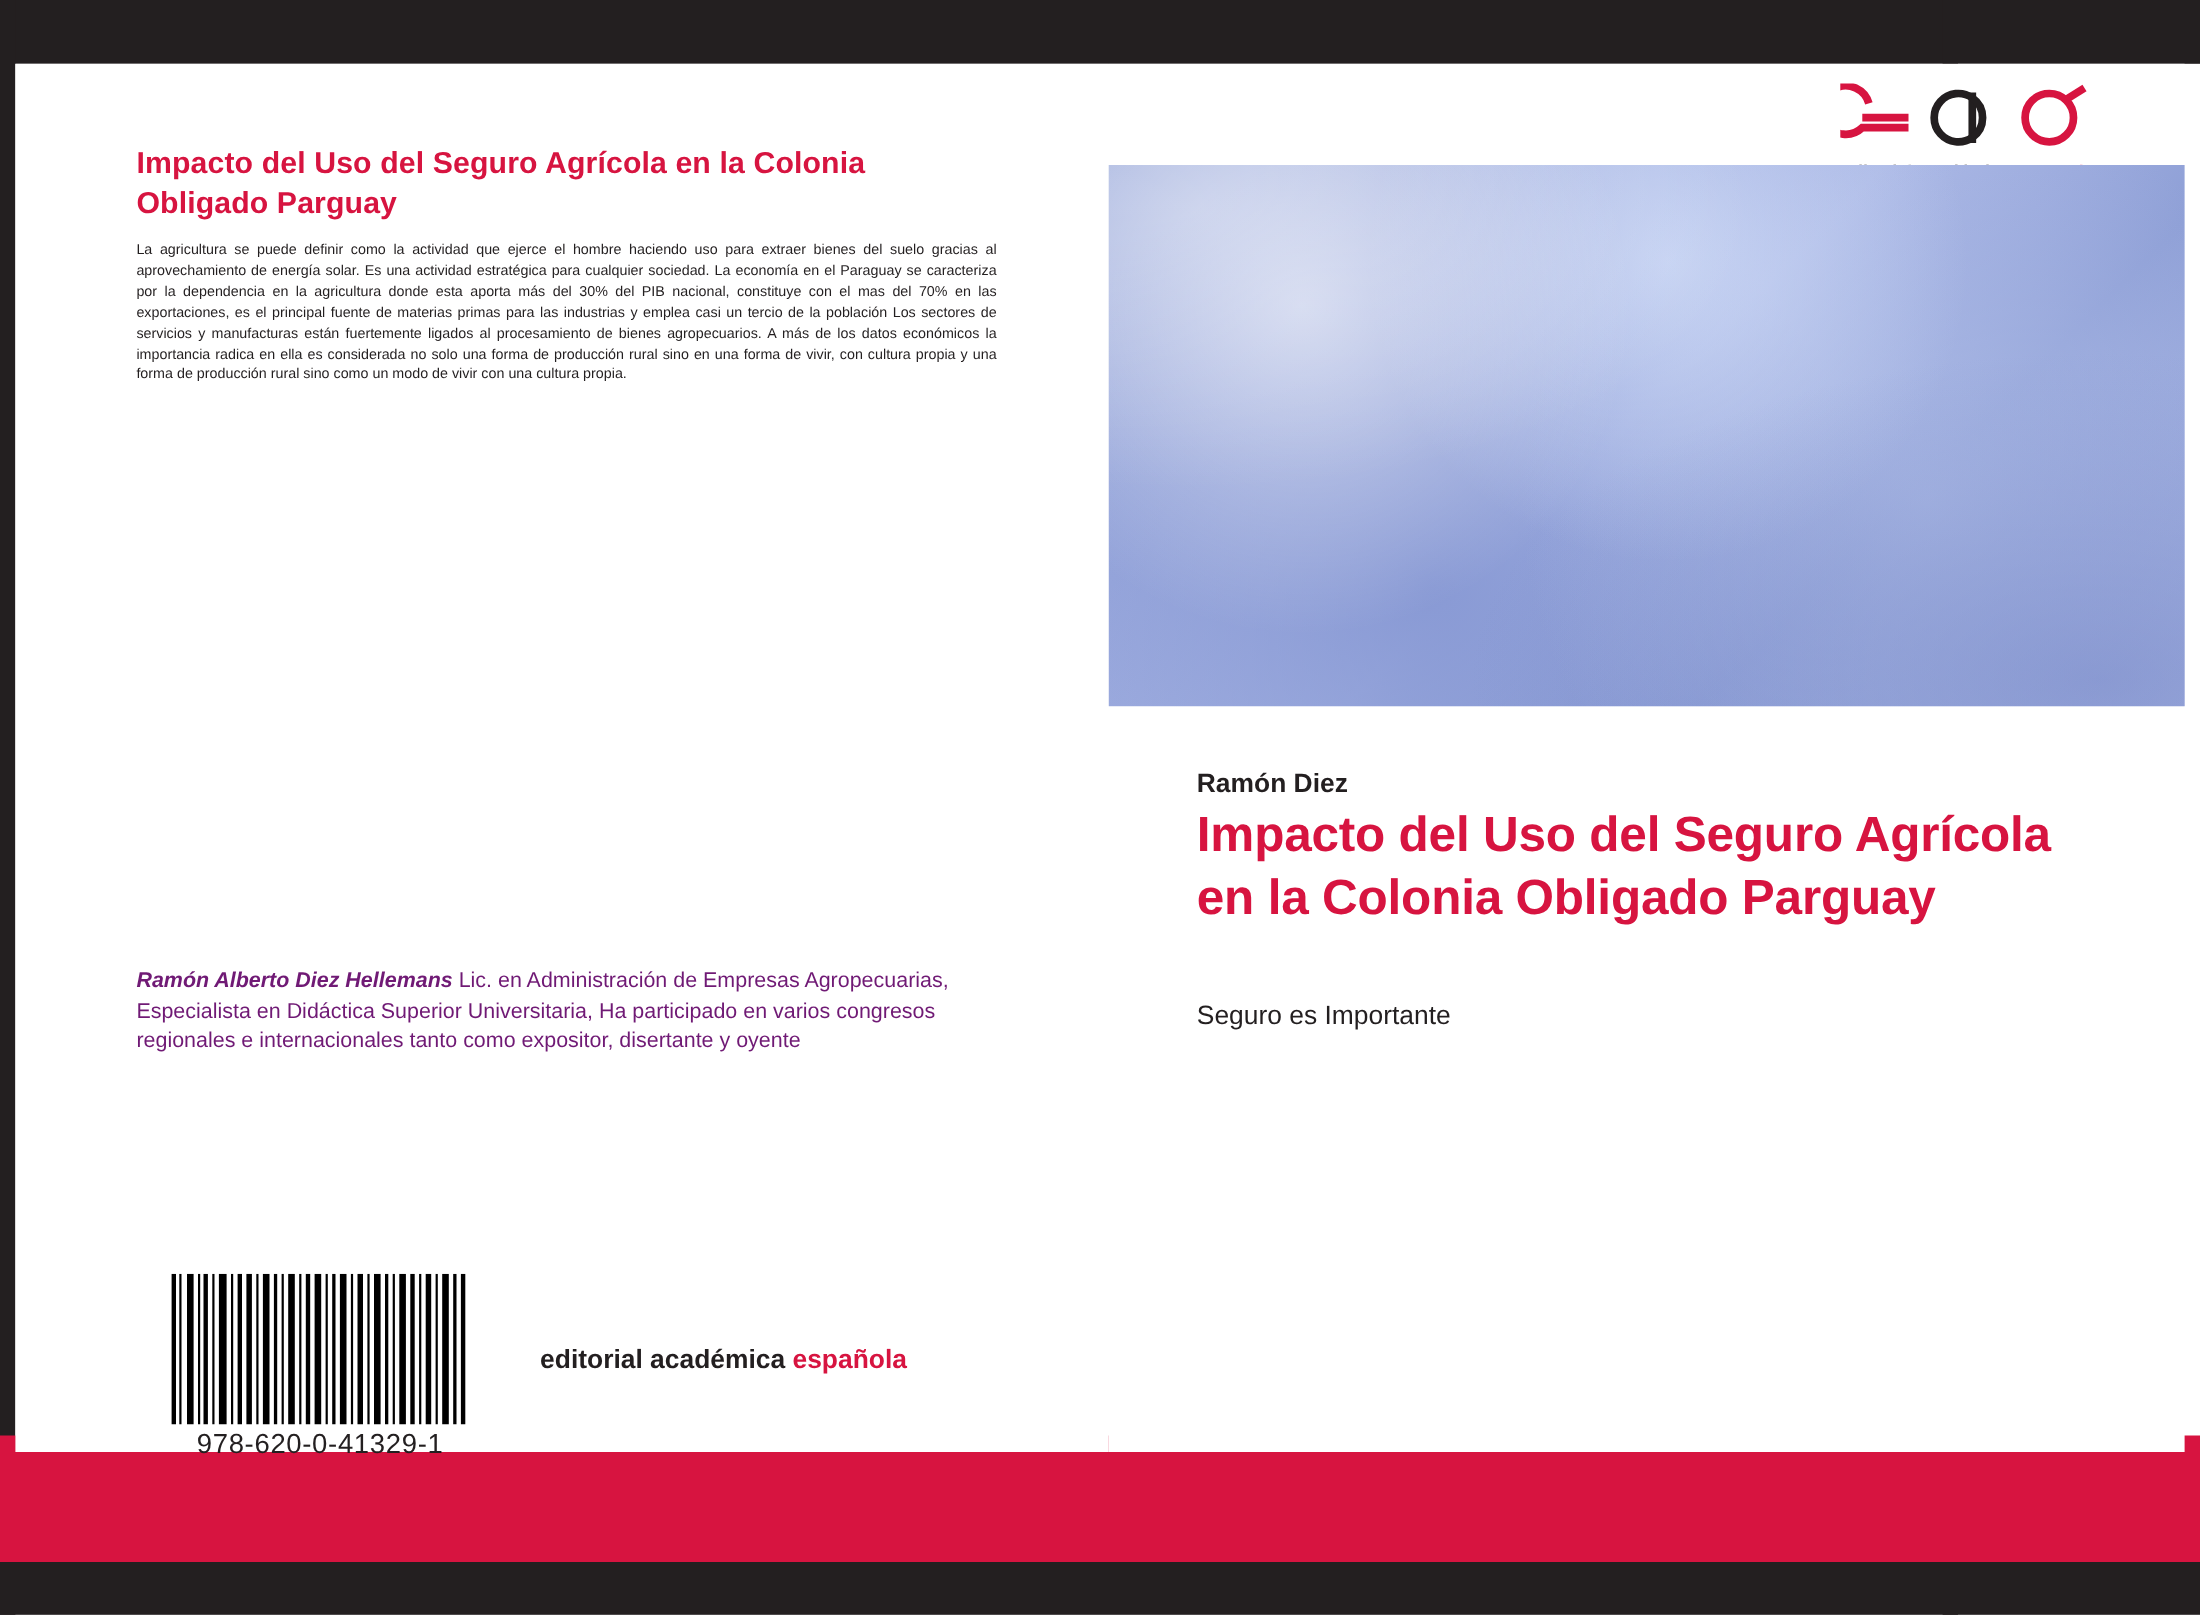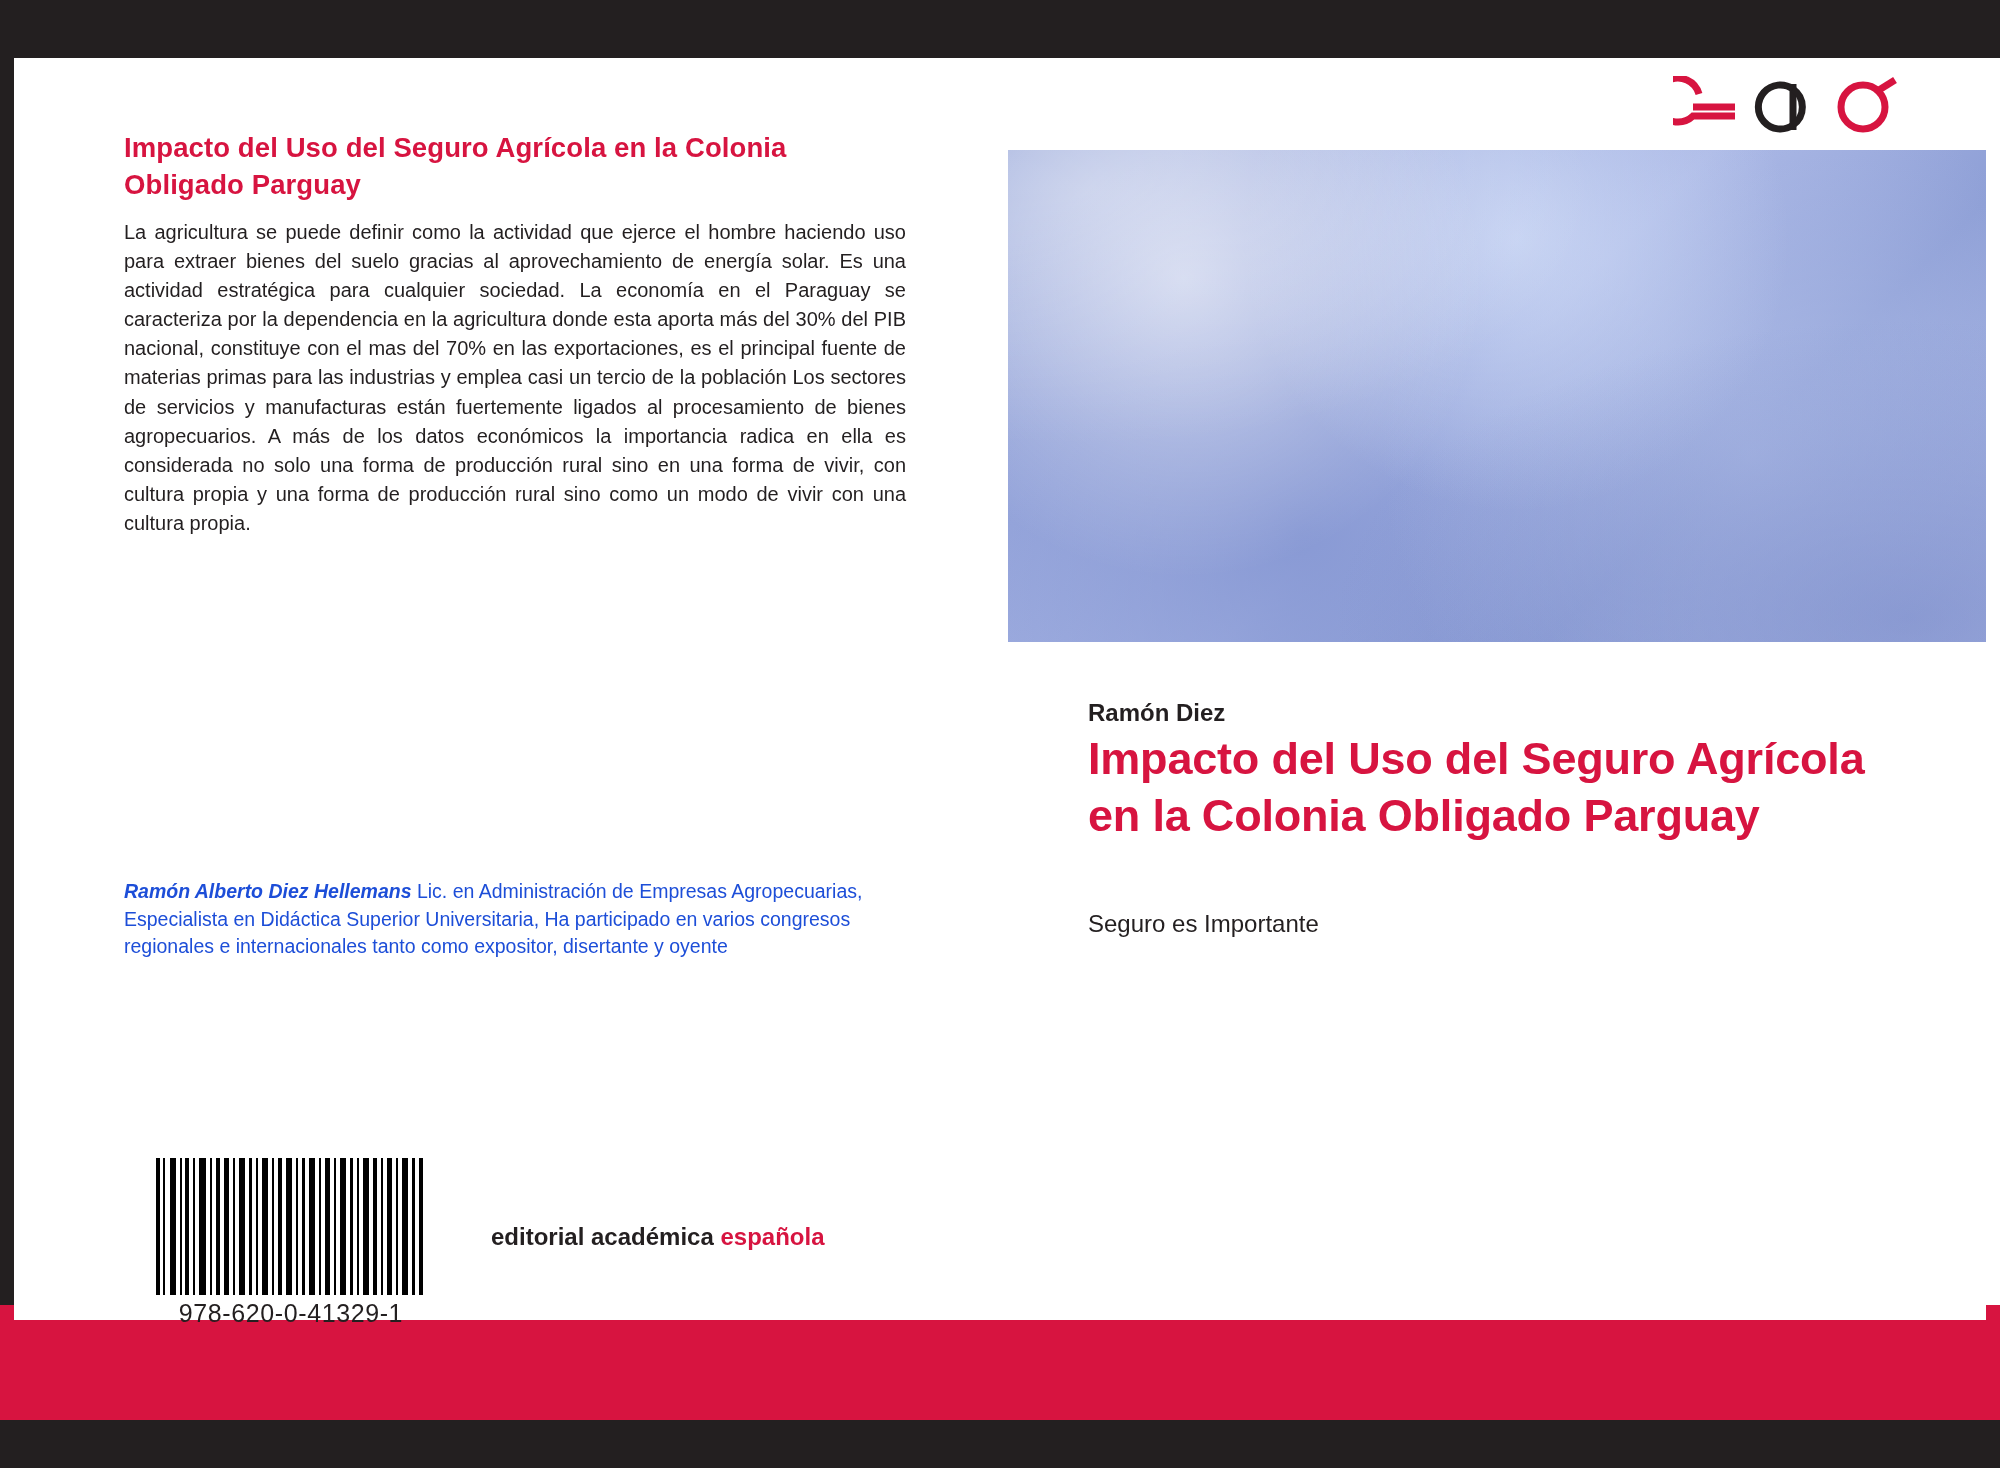--- a/index.html
+++ b/index.html
@@ -67,32 +67,32 @@
     font-size: 27.5px;
     font-weight: bold;
     color: #d71440;
     line-height: 1.33;
     letter-spacing: 0.1px;
   }
   .back-abstract {
     position: absolute;
     left: 110px; top: 160px;
     width: 782px;
-    font-size: 20px;
+    font-size: 13px;
     line-height: 1.455;
     color: #231f20;
     text-align: justify;
   }
   .author-bio {
     position: absolute;
     left: 110px; top: 820px;
     width: 760px;
     font-size: 19.5px;
     line-height: 1.42;
-    color: #1d4ed8;
+    color: #701a75;
   }
   .author-bio .bio-name {
     font-weight: bold;
     font-style: italic;
   }
 
   
   .barcode-block {
     position: absolute;
     left: 138px; top: 1100px;

